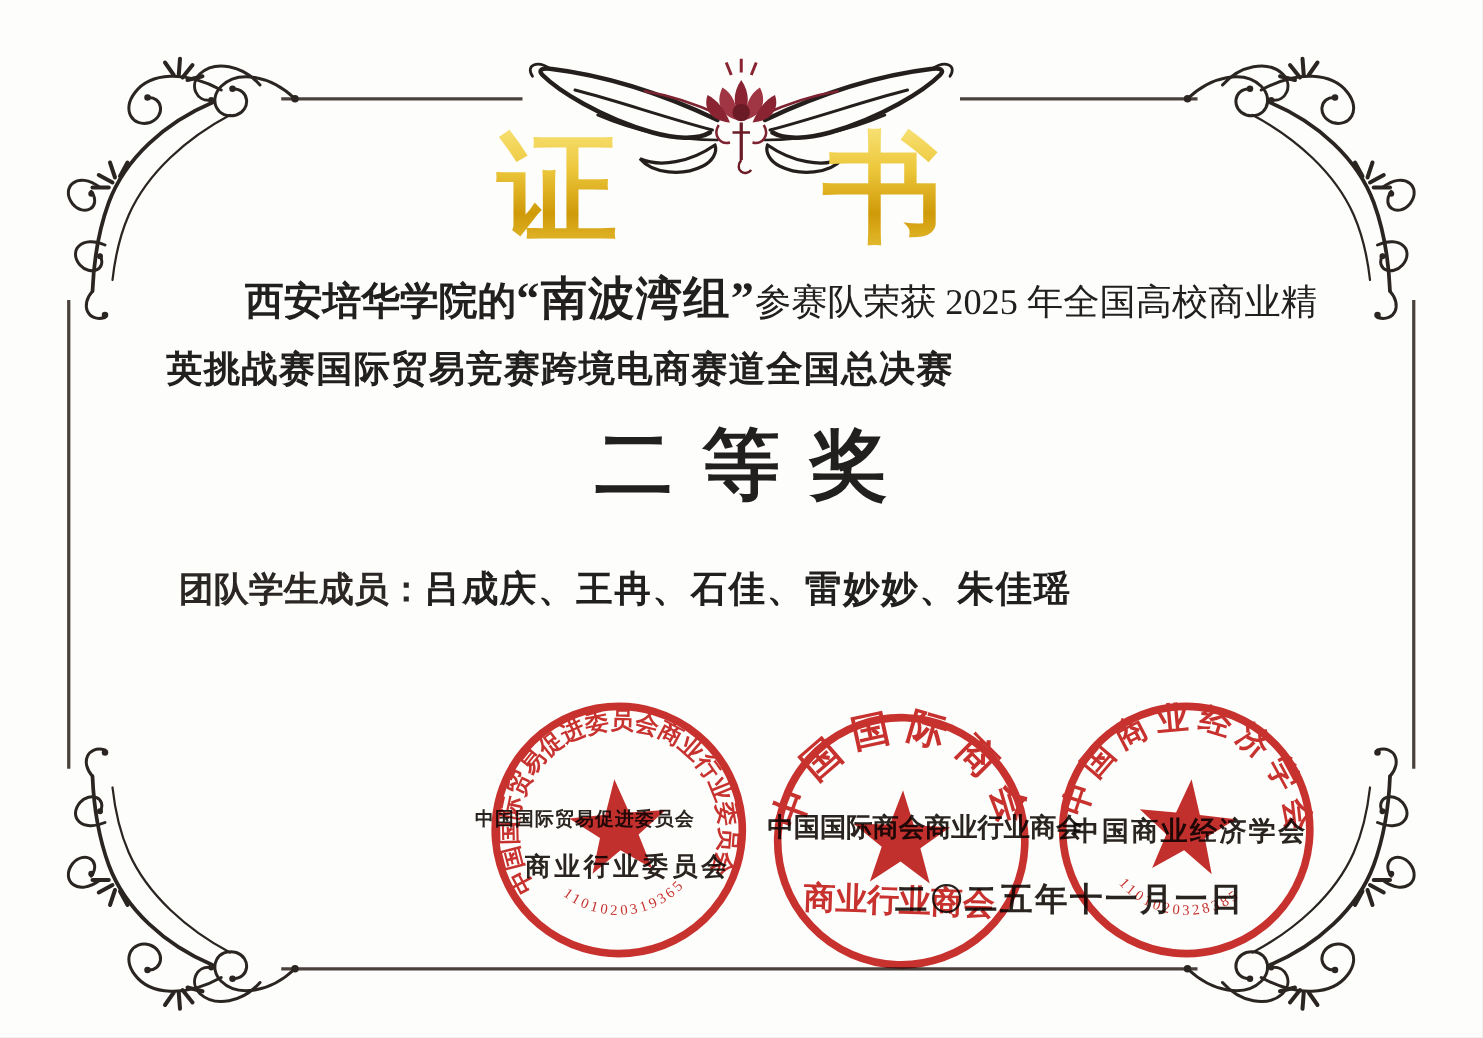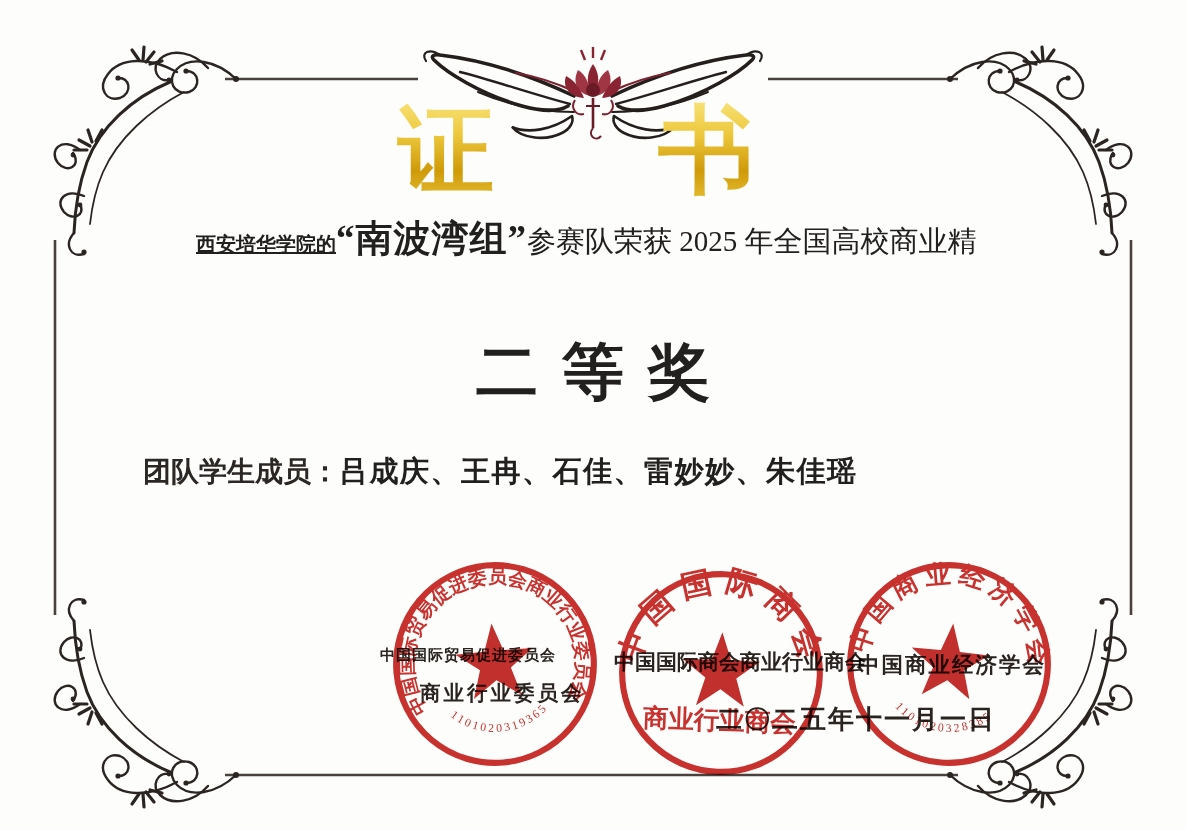--- a/index.html
+++ b/index.html
@@ -17,21 +17,21 @@
   }
   @supports ((-webkit-background-clip:text) or (background-clip:text)){
     .title{
       background:linear-gradient(180deg,#f9e57e 0%,#eec napkin 0,#edc83d 35%,#cf9a08 68%,#e9c33a 100%);
       background:linear-gradient(180deg,#f9e57e 0%,#edc83d 35%,#cf9a08 68%,#e9c33a 100%);
       -webkit-background-clip:text;background-clip:text;color:transparent;
     }
   }
 
   .line1{position:absolute;left:196px;top:214px;white-space:nowrap;z-index:2;}
-  .line1 .p{font-size:20px;font-weight:700;text-decoration:underline;}
+  .line1 .p{font-size:31px;font-weight:700;}
   .line1 .team{font-size:37px;font-weight:800;letter-spacing:1px;}
   .line1 .s{font-size:29px;font-weight:400;}
   .line2{position:absolute;left:133px;top:276px;font-size:29px;font-weight:700;letter-spacing:1px;z-index:2;}
 
   .award{
     position:absolute;top:330px;left:0;width:100%;text-align:center;
     font-size:62px;font-weight:800;letter-spacing:24px;padding-left:12px;z-index:2;
   }
 
   .members{position:absolute;left:143px;top:452px;white-space:nowrap;z-index:2;}
@@ -132,20 +132,21 @@
       <use href="#plumeR" transform="translate(1186,0) scale(-1,1)"></use>
       <use href="#flower"></use>
     </g>
   </svg>
 
   <div class="title">证　书</div>
 
   <div class="line1">
     <span class="p">西安培华学院的</span><span class="team">“南波湾组”</span><span class="s">参赛队荣获 2025 年全国高校商业精</span>
   </div>
+  <div class="line2">英挑战赛国际贸易竞赛跨境电商赛道全国总决赛</div>
 
   <div class="award">二等奖</div>
 
   <div class="members">
     <span class="field-label">团队学生成员：</span><span class="field-names">吕成庆、王冉、石佳、雷妙妙、朱佳瑶</span>
   </div>
 
   <svg id="seal1" class="seal" width="214" height="214" viewBox="0 0 210 210" aria-hidden="true">
     <defs>
       <path id="a1" d="M 40,152 A 80,80 0 1 1 170,152" fill="none"></path>

